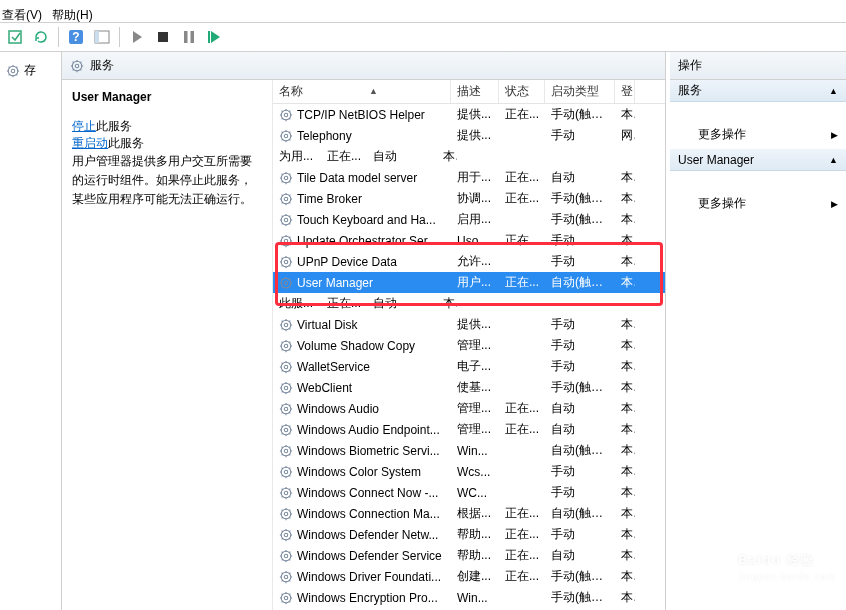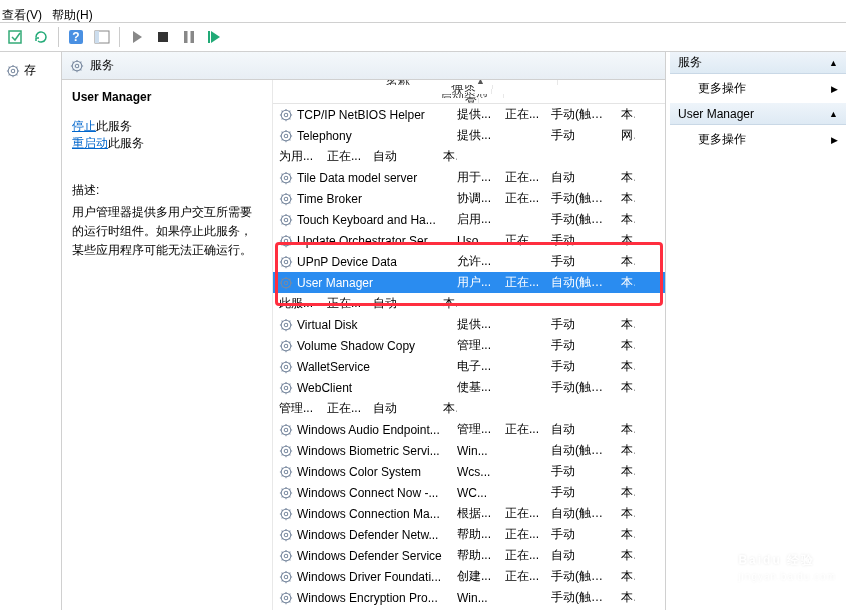--- a/index.html
+++ b/index.html
@@ -25,41 +25,41 @@
 .paneheader { background: linear-gradient(#f4f8fb, #e8eef4); height: 28px; display: flex; align-items: center; padding: 0 8px; gap: 6px; border-bottom: 1px solid #d0d0d0; }
 .pane-split { display: flex; flex: 1; overflow: hidden; }
 
 .detail { width: 210px; padding: 10px 10px 0 10px; }
 .detail h3 { font-size: 12px; font-weight: bold; margin-bottom: 14px; }
 .detail a { color: #0066cc; }
 .desc-label { margin-top: 30px; margin-bottom: 4px; }
 .desc-text { line-height: 1.6; }
 
 .listwrap { flex: 1; overflow: hidden; position: relative; border-left: 1px solid #e8e8e8; }
-.listhead { display: flex; background: #fff; border-bottom: 1px solid #e4e4e4; height: 24px; align-items: center; color: #333; flex-direction: column; }
+.listhead { display: flex; background: #fff; border-bottom: 1px solid #e4e4e4; height: 24px; align-items: center; color: #333; }
 .listhead .col { padding: 0 6px; border-right: 1px solid #e8e8e8; height: 100%; display: flex; align-items: center; overflow: hidden; white-space: nowrap; }
 .col-name { width: 178px; }
 .col-desc { width: 48px; }
 .col-status { width: 46px; }
 .col-startup { width: 70px; }
 .col-logon { width: 20px; }
 .sort-arrow { margin: 0 auto; font-size: 9px; color: #555; position: relative; top: -1px; }
 
 .listbody { overflow-y: auto; height: calc(100% - 24px); }
 .row { display: flex; height: 21px; align-items: center; }
 .row .cell { padding: 0 6px; overflow: hidden; white-space: nowrap; text-overflow: ellipsis; }
 .row .cell.col-name { display: flex; align-items: center; gap: 4px; }
 .row.selected { background: #2a8cf0; color: #fff; }
 .highlight-box { border: 3px solid #ff2e3f; border-radius: 4px; position: absolute; pointer-events: none; }
 
 
 .actions { width: 180px; border-left: 4px solid #fff; }
 .actions .title { background: linear-gradient(#f4f8fb, #e8eef4); height: 28px; display: flex; align-items: center; padding: 0 8px; font-weight: normal; border-bottom: 1px solid #d0d0d0; }
 .actions .section { background: linear-gradient(#eef4fa, #deeaf4); height: 22px; display: flex; align-items: center; justify-content: space-between; padding: 0 8px; border-bottom: 1px solid #c9d8e6; }
-.actions .item { padding: 6px 8px 6px 28px; display: flex; align-items: center; justify-content: space-between; }
+.actions .item { padding: 24px 8px 6px 28px; display: flex; align-items: center; justify-content: space-between; }
 .arrow { font-size: 9px; }
 
 
 .watermark { position: absolute; right: 10px; bottom: 28px; color: #fff; opacity: 0.55; font-size: 26px; font-weight: bold; letter-spacing: 2px; text-shadow: 0 0 3px rgba(0,0,0,0.2); pointer-events: none; }
 .watermark small { display: block; font-size: 10px; letter-spacing: 1px; font-weight: normal; opacity: 0.8; }
 
 
 .svc-gear { fill: none; stroke: #7a8aa0; stroke-width: 1.2; }
 </style>
 </head>
@@ -152,21 +152,20 @@
     <div class="pane-split">
 
       <div class="detail">
         <h3>User Manager</h3>
         <div>
           <a href="#">停止</a><span>此服务</span>
         </div>
         <div>
           <a href="#">重启动</a><span>此服务</span>
         </div>
-        <div class="desc-label">描述:</div>
         <div class="desc-text">用户管理器提供多用户交互所需要的运行时组件。如果停止此服务，某些应用程序可能无法正确运行。</div>
       </div>
 
       <div class="listwrap">
         <div class="listhead">
           <div class="col col-name">
               <span>名称</span>
               <span class="sort-arrow">▲</span>
             </div>
           <div class="col col-desc">描述</div>
@@ -325,20 +324,26 @@
                   <use href="#gear-icon"></use>
                 </svg>
                 <span>WebClient</span>
               </div>
               <div class="cell col-desc">使基...</div>
               <div class="cell col-status"></div>
               <div class="cell col-startup">手动(触发...</div>
               <div class="cell col-logon">本</div>
             </div>
             <div class="row">
+              <div class="cell col-name">
+                <svg class="gear" viewBox="0 0 16 16">
+                  <use href="#gear-icon"></use>
+                </svg>
+                <span>Windows Audio</span>
+              </div>
               <div class="cell col-desc">管理...</div>
               <div class="cell col-status">正在...</div>
               <div class="cell col-startup">自动</div>
               <div class="cell col-logon">本</div>
             </div>
             <div class="row">
               <div class="cell col-name">
                 <svg class="gear" viewBox="0 0 16 16">
                   <use href="#gear-icon"></use>
                 </svg>
@@ -445,20 +450,21 @@
               <div class="cell col-startup">手动(触发...</div>
               <div class="cell col-logon">本</div>
             </div>
           </div>
         <div class="highlight-box" id="hlbox" style="left: 2px; right: 2px; top: 162px; height: 64px;"></div>
       </div>
     </div>
   </div>
 
   <div class="actions">
+    <div class="title">操作</div>
     <div class="section">
       <span>服务</span>
         <span class="arrow">▲</span>
     </div>
     <div class="item">
       <span>更多操作</span>
         <span class="arrow">▶</span>
     </div>
     <div class="section">
       <span>User Manager</span>

